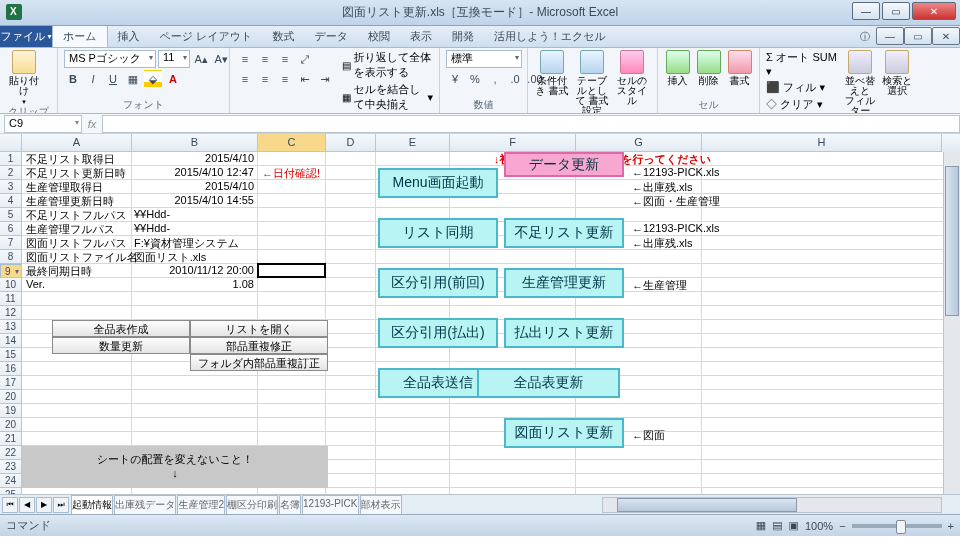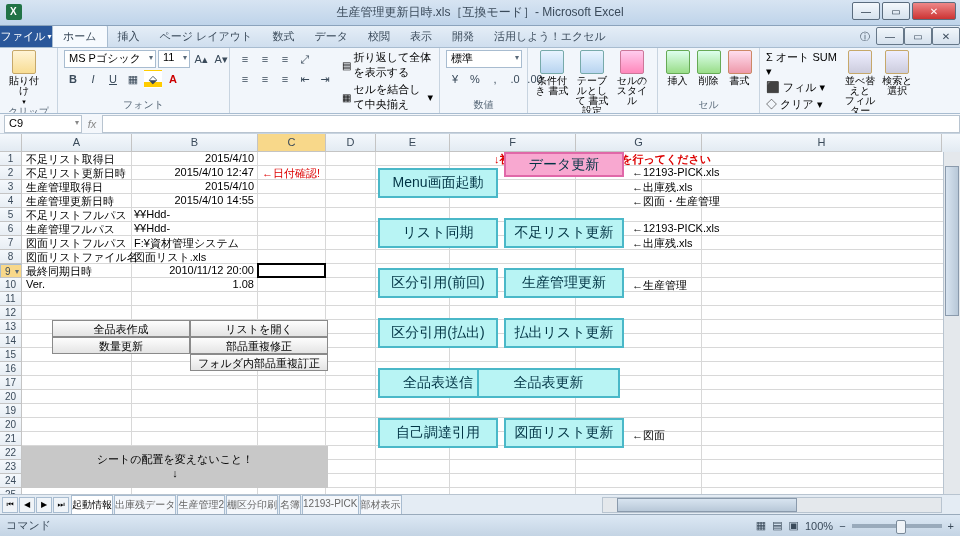--- a/index.html
+++ b/index.html
@@ -65,21 +65,21 @@
 .status .spacer{flex:1}
 .zoom{display:flex;align-items:center;gap:6px}
 .zslider{width:90px;height:4px;background:#9ab;position:relative}
 .zslider::after{content:"";position:absolute;left:44px;top:-4px;width:8px;height:12px;background:#f0f4f8;border:1px solid #7a8a9a;border-radius:2px}
 </style>
 </head>
 <body>
 
 <div class="titlebar">
   <div class="tb-icon"></div>
-  <div class="title">生産管理更新日時.xls［互換モード］- Microsoft Excel</div>
+  <div class="title">図面リスト更新.xls［互換モード］- Microsoft Excel</div>
   <div class="winbtns">
     <div class="winbtn">—</div>
     <div class="winbtn">▭</div>
     <div class="winbtn close">✕</div>
   </div>
 </div>
 
 <div class="ribbon-tabs">
   <div class="file-tab">
       <span>ファイル</span>
@@ -338,21 +338,20 @@
       <div class="bluebtn" style="left:356px;top:16px;width:120px;height:30px">Menu画面起動</div>
       <div class="bluebtn pinkbtn" style="left:482px;top:0;width:120px;height:25px">データ更新</div>
       <div class="bluebtn" style="left:356px;top:66px;width:120px;height:30px">リスト同期</div>
       <div class="bluebtn" style="left:482px;top:66px;width:120px;height:30px">不足リスト更新</div>
       <div class="bluebtn" style="left:356px;top:116px;width:120px;height:30px">区分引用(前回)</div>
       <div class="bluebtn" style="left:482px;top:116px;width:120px;height:30px">生産管理更新</div>
       <div class="bluebtn" style="left:356px;top:166px;width:120px;height:30px">区分引用(払出)</div>
       <div class="bluebtn" style="left:482px;top:166px;width:120px;height:30px">払出リスト更新</div>
       <div class="bluebtn" style="left:356px;top:216px;width:120px;height:30px">全品表送信</div>
       <div class="bluebtn" style="left:455px;top:216px;width:143px;height:30px">全品表更新</div>
-      <div class="bluebtn" style="left:356px;top:266px;width:120px;height:30px">自己調達引用</div>
       <div class="bluebtn" style="left:482px;top:266px;width:120px;height:30px">図面リスト更新</div>
 
       <div class="cellabs" style="left:608px;top:14px">←12193-PICK.xls</div>
       <div class="cellabs" style="left:608px;top:28px">←出庫残.xls</div>
       <div class="cellabs" style="left:608px;top:42px">←図面・生産管理</div>
       <div class="cellabs" style="left:608px;top:70px">←12193-PICK.xls</div>
       <div class="cellabs" style="left:608px;top:84px">←出庫残.xls</div>
       <div class="cellabs" style="left:608px;top:126px">←生産管理</div>
       <div class="cellabs" style="left:608px;top:276px">←図面</div>
 

